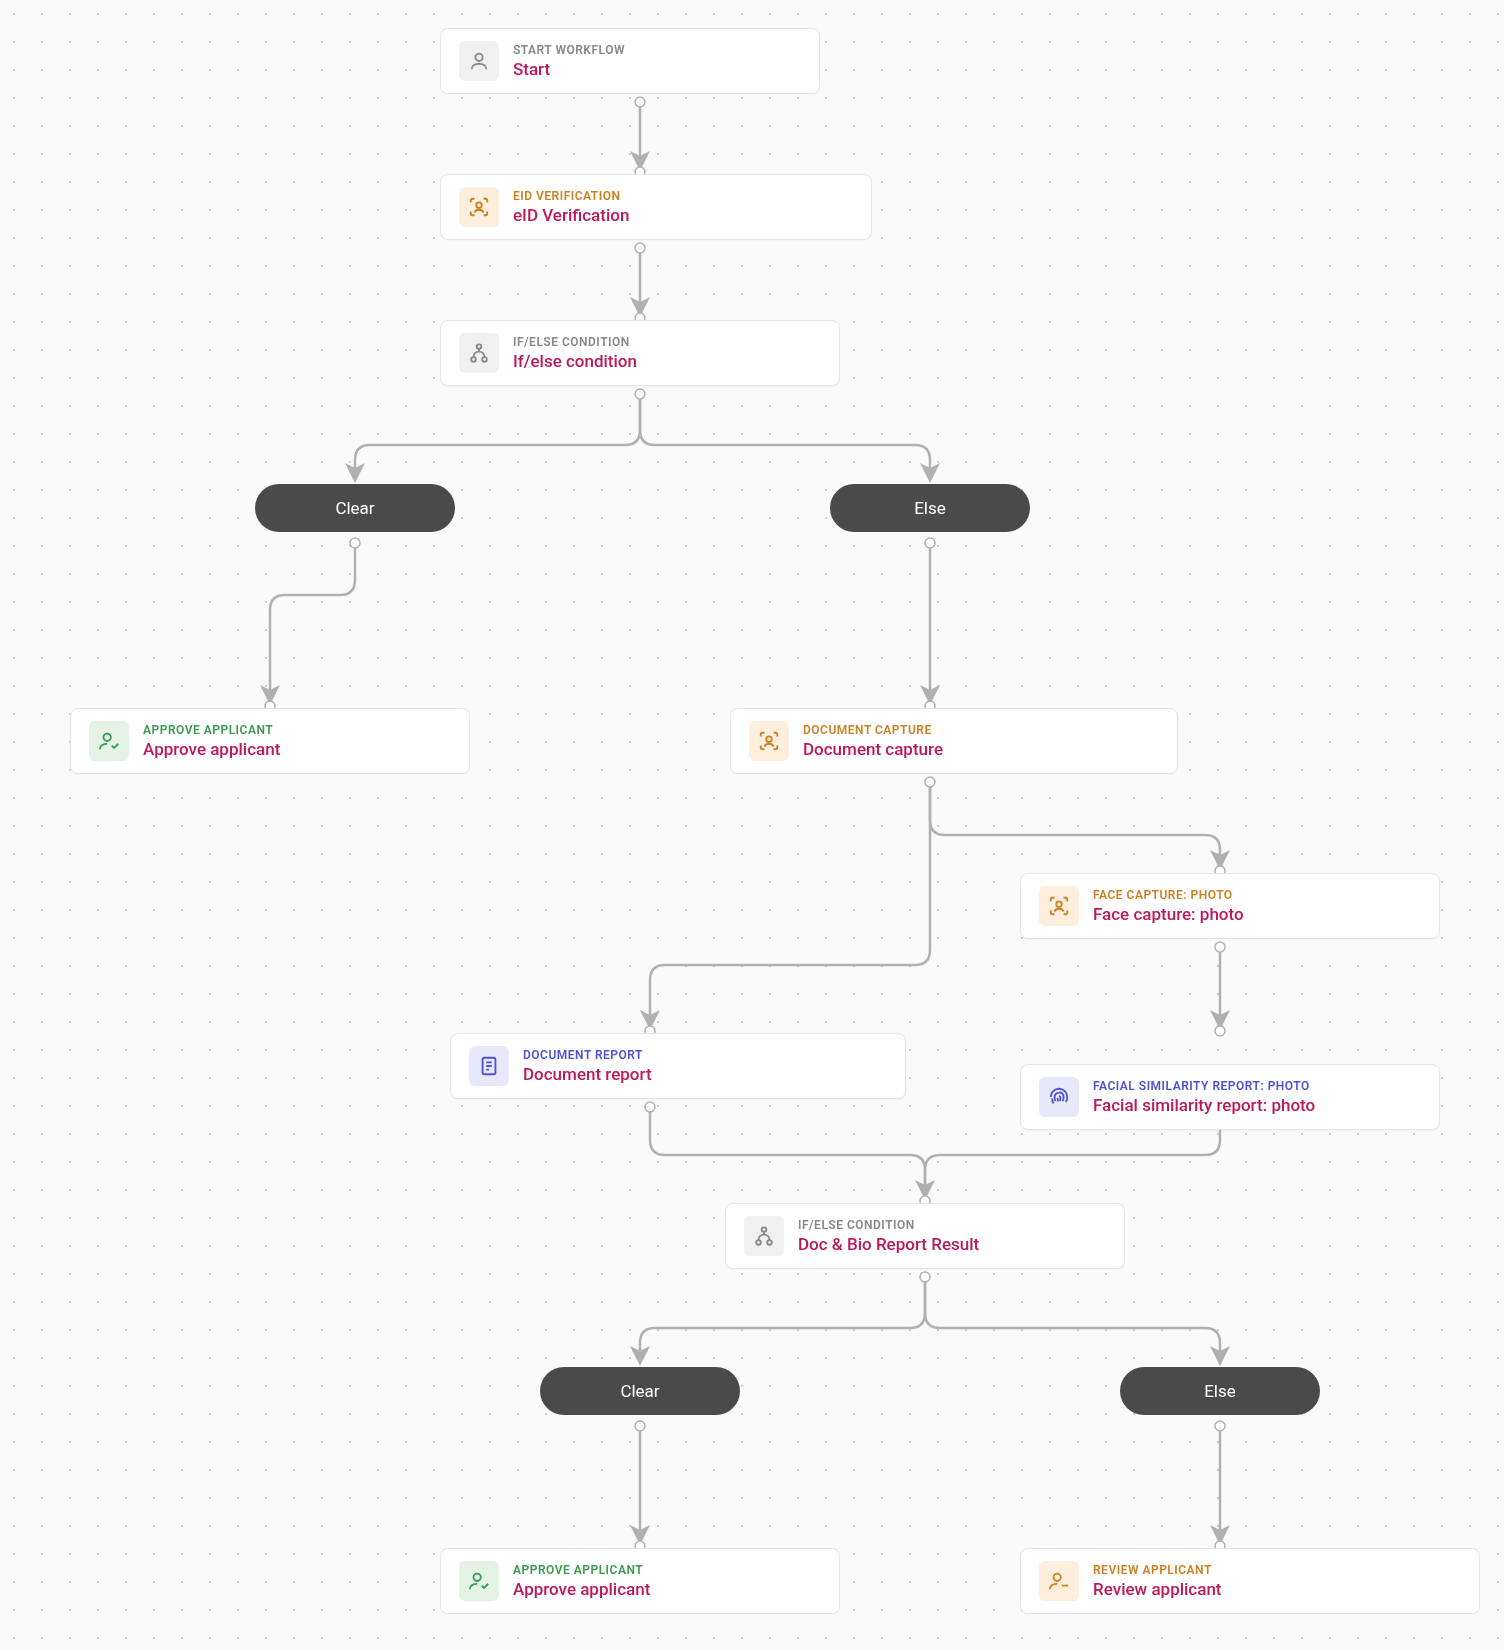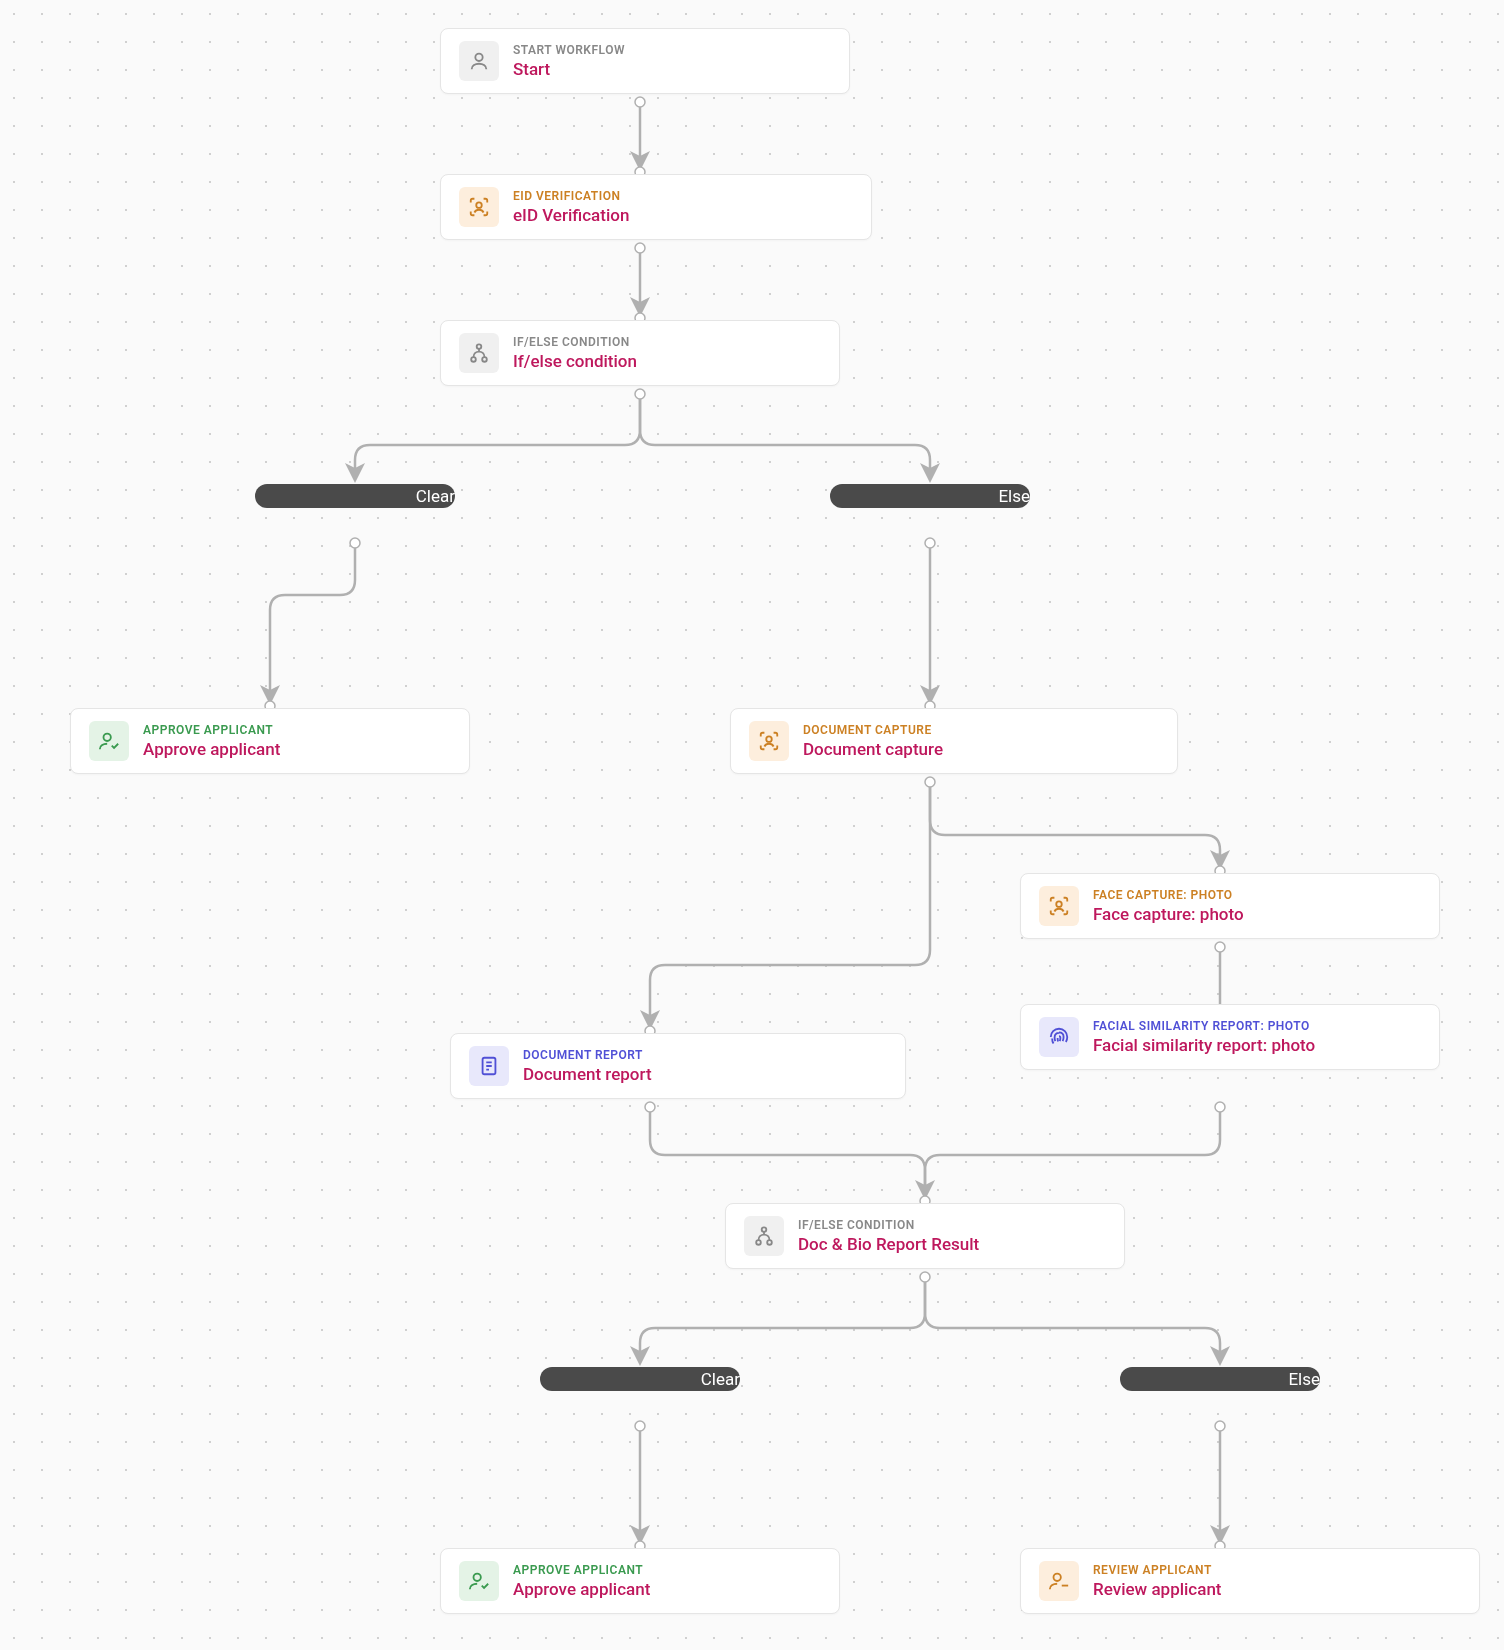--- a/index.html
+++ b/index.html
@@ -47,23 +47,23 @@
     .label-gray { color: #888; }
     .label-orange { color: #cc8023; }
     .label-green { color: #3a9a4f; }
     .label-indigo { color: #5050d6; }
     .node-title { font-size: 17px; color: #be185d; font-weight: 500; }
     .pill {
       position: absolute;
       background: #4a4a4a;
       color: #fff;
       border-radius: 999px;
-      padding: 2px 0;
+      padding: 14px 0;
       font-size: 17px;
-      text-align: right;
+      text-align: center;
       font-weight: 400;
     }
     svg.connectors {
       position: absolute;
       top: 0; left: 0;
       width: 1504px;
       height: 1650px;
       pointer-events: none;
     }
     .port {
@@ -130,21 +130,21 @@
     <circle class="port" cx="1220" cy="1107" r="5"></circle>
     <circle class="port" cx="925" cy="1201" r="5"></circle>
     <circle class="port" cx="925" cy="1277" r="5"></circle>
     <circle class="port" cx="640" cy="1426" r="5"></circle>
     <circle class="port" cx="1220" cy="1426" r="5"></circle>
     <circle class="port" cx="640" cy="1546" r="5"></circle>
     <circle class="port" cx="1220" cy="1546" r="5"></circle>
   </g>
 </svg>
 
-<div class="node" style="left:440px;top:28px;width:410px">
+<div class="node" style="left:440px;top:28px;width:380px">
   <div class="node-icon icon-gray">
     <svg width="22" height="22" viewBox="0 0 24 24" fill="none" stroke="#888" stroke-width="2">
         <circle cx="12" cy="8" r="4"></circle>
         <path d="M4 21c0-4 4-6 8-6s8 2 8 6"></path>
       </svg>
   </div>
   <div class="node-text">
     <span class="node-label label-gray">START WORKFLOW</span>
     <span class="node-title">Start</span>
   </div>
@@ -230,21 +230,21 @@
         <rect x="5" y="3" width="14" height="18" rx="2"></rect>
         <path d="M9 8h6M9 12h6M9 16h3"></path>
       </svg>
   </div>
   <div class="node-text">
     <span class="node-label label-indigo">DOCUMENT REPORT</span>
     <span class="node-title">Document report</span>
   </div>
 </div>
 
-<div class="node" style="left:1020px;top:1004px;width:420px">
+<div class="node" style="left:1020px;top:1064px;width:420px">
   <div class="node-icon icon-indigo">
     <svg width="22" height="22" viewBox="0 0 24 24" fill="none" stroke="#5050d6" stroke-width="2">
         <path d="M12 3c5 0 9 4 9 9 0 2-.5 4-1.5 5.5M3 12c0-5 4-9 9-9M6 19c-1-1.5-1.5-3.5-1.5-5.5M12 7c3 0 5 2 5 5 0 2-.5 3.5-1 4.5M8 16.5c-.5-1-.8-2.5-.8-4 0-3 2-5 5-5M12 11c1 0 1.5 1 1.5 2s-.3 2.5-.7 3.5M11 17c-.3-1-.5-2.5-.5-4"></path>
       </svg>
   </div>
   <div class="node-text">
     <span class="node-label label-indigo">FACIAL SIMILARITY REPORT: PHOTO</span>
     <span class="node-title">Facial similarity report: photo</span>
   </div>
 </div>

